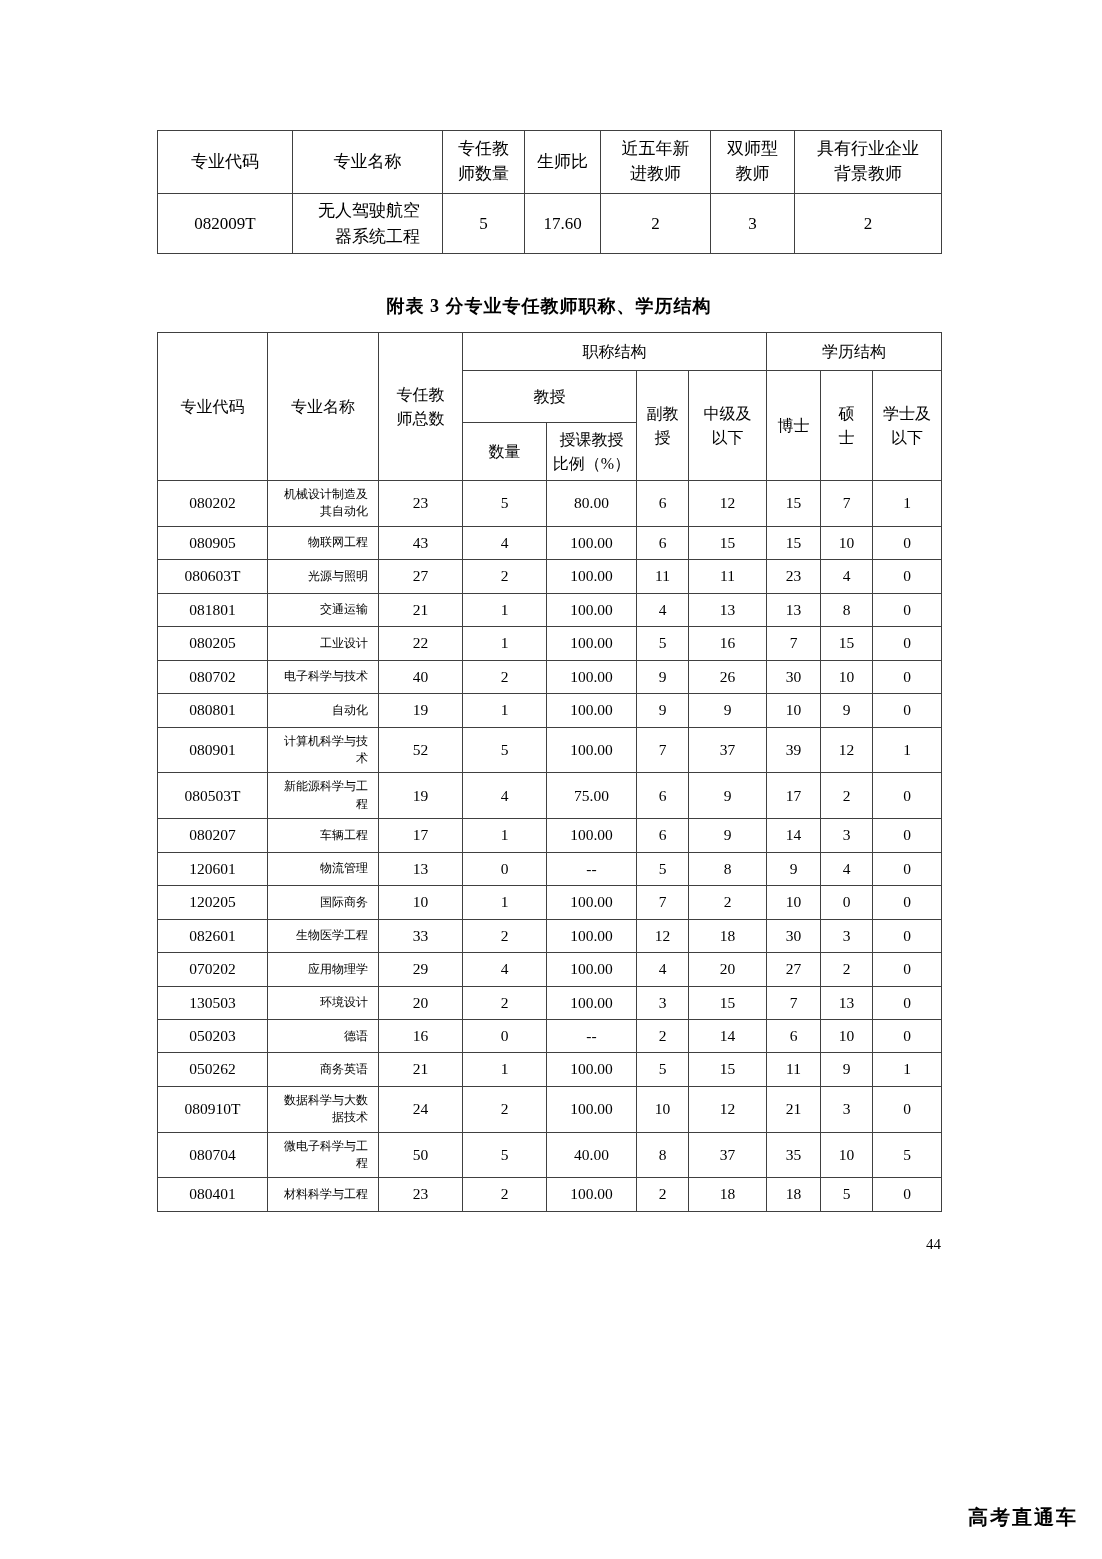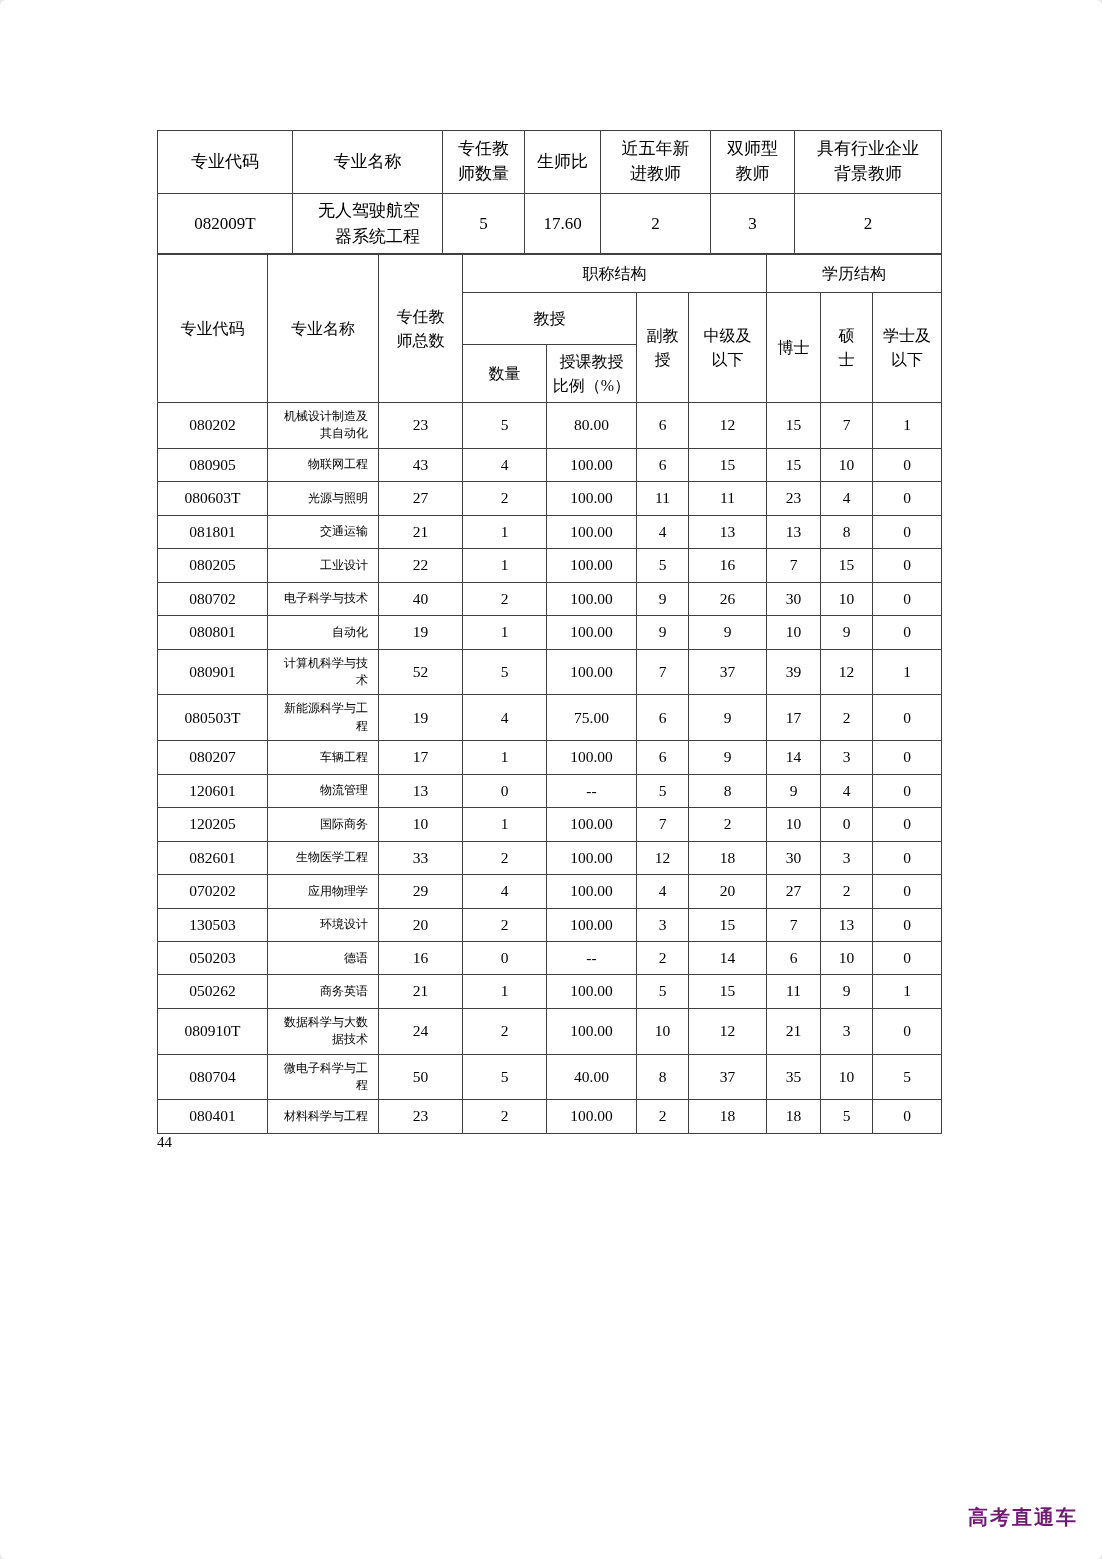--- a/index.html
+++ b/index.html
@@ -2,46 +2,45 @@
 <html><head>
 <meta charset="utf-8">
 <style>
   * { box-sizing: border-box; }
   html,body { margin:0; padding:0; background:#e8e8e8; }
   .page {
     width:1102px; height:1559px; position:relative; margin:0 auto;
     background:#ffffff; color:#000;
     font-family:"Liberation Serif","DejaVu Serif",serif;
     overflow:hidden;
-    border-radius:6px;
   }
   .content { position:absolute; left:157px; top:130px; width:784px; }
   table { border-collapse:collapse; table-layout:fixed; width:784px; }
   th,td {
     border:1px solid #404040; text-align:center; vertical-align:middle;
     font-weight:normal; word-break:break-all; overflow:hidden;
   }
   
   .t1 th { height:63px; font-size:17px; white-space:pre-line; padding:2px 4px; line-height:1.45; }
   .t1 td { height:60px; font-size:17px; padding:2px 6px; line-height:1.5; }
   .t1 td.name { padding:2px 22px;text-align:right; }
   
   .t2-title { text-align:center; font-size:18px; font-weight:bold; margin:40px 0 14px 0; letter-spacing:1px; }
   
   .t2 th { font-size:16px; padding:2px 4px; line-height:1.5; white-space:pre-line; }
   .t2 thead tr:nth-child(1) th { height:38px; }
   .t2 thead tr:nth-child(2) th { height:52px; }
   .t2 thead tr:nth-child(3) th { height:58px; }
   .t2 td { font-size:15.5px; padding:5px 4px; line-height:1.45; height:33px; }
   .t2 td.name { font-size:12px; padding:5px 10px;text-align:right; }
-  .page-number { text-align:left; font-size:15px; }
+  .page-number { text-align:right; font-size:15px; margin-top:24px; }
   .watermark {
     position:absolute; top:1504px; right:24px;
     font-family:"Liberation Sans","DejaVu Sans",sans-serif;
-    font-weight:bold; font-size:20px; color:#701a75; letter-spacing:2px;
+    font-weight:bold; font-size:20px; color:#000000; letter-spacing:2px;
   }
 </style>
 </head>
 <body>
 
 <div class="page">
   <div class="content">
 
     <table class="t1">
       <colgroup>
@@ -74,20 +73,21 @@
             <td class="name">无人驾驶航空器系统工程</td>
             <td>5</td>
             <td>17.60</td>
             <td>2</td>
             <td>3</td>
             <td>2</td>
           </tr>
         </tbody>
     </table>
 
+    <div class="t2-title">附表 3 分专业专任教师职称、学历结构</div>
 
     <table class="t2">
       <colgroup>
         <col style="width:110px">
           <col style="width:111px">
           <col style="width:84px">
         <col style="width:84px">
           <col style="width:90px">
           <col style="width:52px">
         <col style="width:78px">

